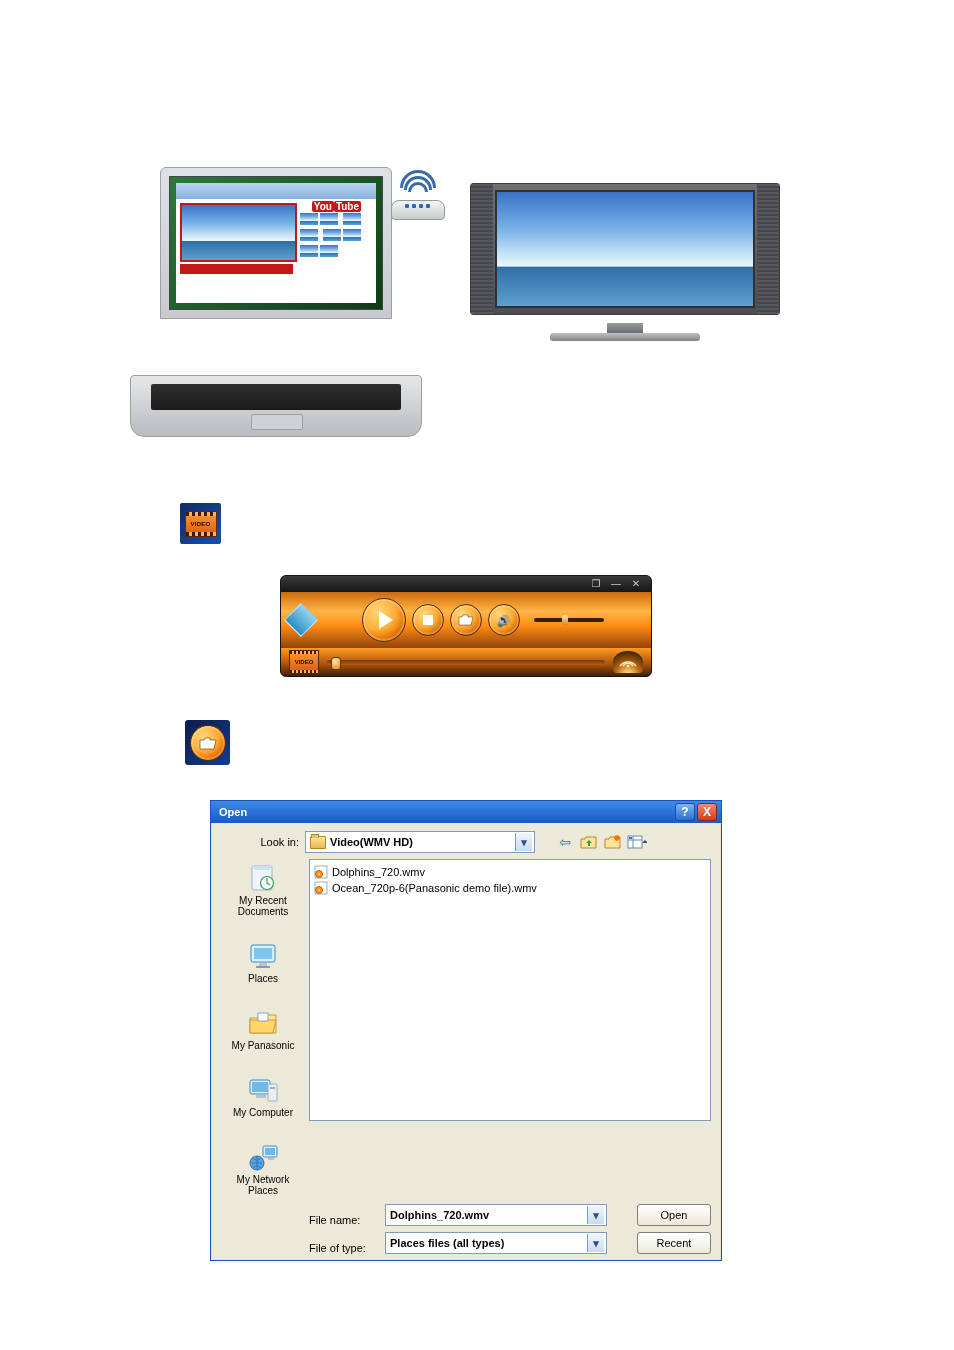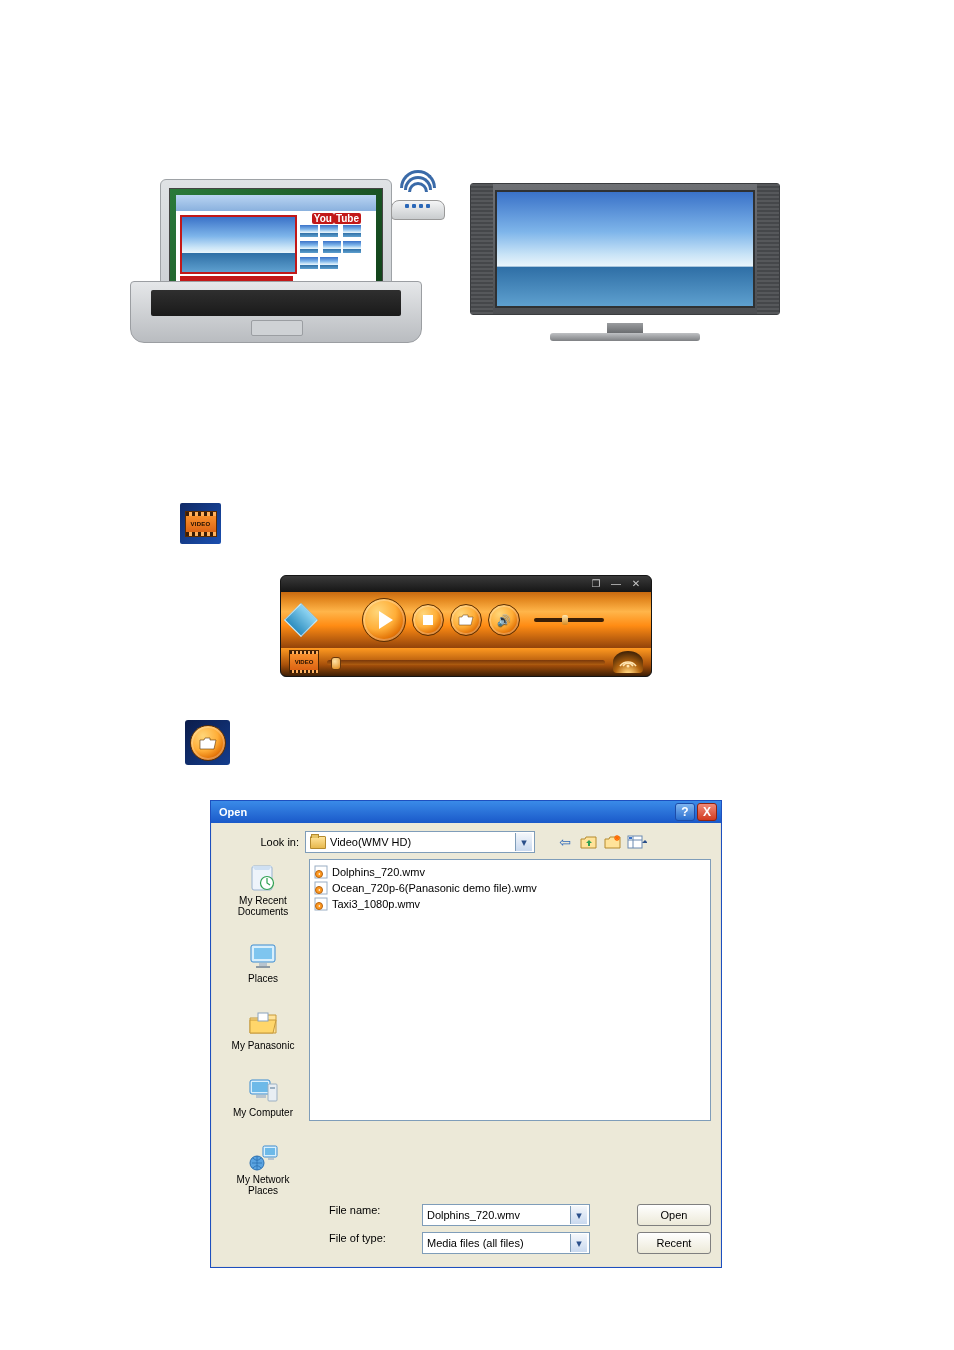--- a/index.html
+++ b/index.html
@@ -1,21 +1,21 @@
 <!DOCTYPE html>
 <html><head>
 <meta charset="utf-8">
 <style>
   html,body{margin:0;padding:0;background:#fff;font-family:Arial,Helvetica,sans-serif;font-size:11px;color:#000;}
   .page{width:954px;height:1350px;position:relative;margin:0 auto;background:#fff;}
   
   .hero{position:absolute;left:130px;top:155px;width:650px;height:235px;}
   .sky-grad{background:linear-gradient(to bottom,#3a72c8 0%,#7eb5ea 35%,#c9e4f7 55%,#eaf5fb 65%,#2f6fa6 66%,#5ea0cf 100%);}
   
-  .laptop{position:absolute;left:0;top:24px;width:290px;height:164px;}
+  .laptop{position:absolute;left:0;top:12px;width:290px;height:270px;}
   .lap-screen-frame{position:absolute;left:30px;top:0;width:230px;height:150px;background:linear-gradient(#dfe2e5,#c7cbcf);border:1px solid #9ea2a6;border-radius:6px 6px 0 0;}
   .lap-screen{position:absolute;left:8px;top:8px;right:8px;bottom:8px;background:linear-gradient(135deg,#2a7a3a,#0f3b16);border:1px solid #444;}
   .browser{position:absolute;left:6px;top:6px;right:6px;bottom:6px;background:#fff;}
   .browser-top{height:16px;background:linear-gradient(#b9d4f2,#8ab1de);}
   .browser-body{display:flex;height:calc(100% - 16px);}
   .browser-left{flex:1.8;padding:4px;}
   .vid-thumb{width:100%;height:55px;border:2px solid #c21818;}
   .yt-strip{height:10px;background:#c21818;margin-top:2px;}
   .browser-right{flex:1.2;padding:2px;}
   .yt-logo{font:bold 10px Arial;color:#000;text-align:center;}
@@ -75,40 +75,40 @@
   
   .open-icon-block{position:absolute;left:185px;top:720px;width:45px;height:45px;background:linear-gradient(135deg,#0b1c4a,#143d8d);border-radius:3px;display:flex;align-items:center;justify-content:center;}
   
   .dlg{position:absolute;left:210px;top:800px;width:510px;border:1px solid #1d4fbf;background:#ece9d8;font-size:11px;box-shadow:0 0 0 1px #e4e1d2 inset;}
   .dlg-title{height:22px;background:linear-gradient(to bottom,#3a8be8,#1a59c9);color:#fff;display:flex;align-items:center;justify-content:space-between;padding:0 4px;}
   .dlg-title-text{font-weight:bold;padding-left:4px;}
   .dlg-title-btns{display:flex;gap:2px;}
   .dlg-title-btns .tbbtn{width:18px;height:16px;border-radius:3px;display:flex;align-items:center;justify-content:center;font:bold 12px Arial;}
   .tbtn-help{background:linear-gradient(#7eb5ef,#2b6fd0);color:#fff;border:1px solid #1d4ca8;}
   .tbtn-close{background:linear-gradient(#f08b7a,#d23b1f);color:#fff;border:1px solid #8e2312;}
-  .dlg-body{display:flex;flex-direction:column;padding:8px 10px 13px 10px;gap:6px;}
+  .dlg-body{display:flex;flex-direction:column;padding:8px 10px 6px 10px;gap:6px;}
   .lookin-row{display:flex;align-items:center;gap:6px;}
   .lbl{width:78px;text-align:right;}
-  .combo{flex:1;height:20px;background:#fff;border:1px solid #7f9db9;display:flex;align-items:center;padding:0 2px 0 4px;gap:4px;max-width:222px;}
+  .combo{flex:1;height:20px;background:#fff;border:1px solid #7f9db9;display:flex;align-items:center;padding:0 2px 0 4px;gap:4px;max-width:222px;font-weight:bold;}
   .combo .folder-ico{width:14px;height:11px;background:linear-gradient(#ffe39a,#e7b94e);border:1px solid #b48a2e;border-radius:1px 1px 0 0;position:relative;}
   .combo .folder-ico::before{content:"";position:absolute;left:0;top:-3px;width:6px;height:3px;background:#e7c465;border:1px solid #b48a2e;border-bottom:none;}
   .combo-text{flex:1;white-space:nowrap;overflow:hidden;}
   .combo-arrow{width:16px;height:18px;background:linear-gradient(#f4f7fb,#c9d9ef);border-left:1px solid #7f9db9;display:flex;align-items:center;justify-content:center;color:#2a4f8a;}
   .toolbar{display:flex;align-items:center;gap:4px;margin-left:14px;}
   .tl{width:20px;height:20px;display:flex;align-items:center;justify-content:center;}
   .dlg-middle{display:flex;gap:4px;}
   .places{width:84px;display:flex;flex-direction:column;align-items:center;gap:20px;padding-top:2px;}
   .place{width:82px;text-align:center;font-size:10px;line-height:11px;padding:2px 0;color:#000;}
   .place svg{display:block;margin:0 auto 2px auto;}
   .listing{flex:1;height:252px;background:#fff;border:1px solid #7f9db9;padding:4px;}
   .file-row{display:flex;align-items:center;gap:4px;height:16px;}
   .file-ico{width:14px;height:14px;position:relative;}
   .file-ico svg{display:block;}
   .bottom-rows{display:flex;flex-direction:column;gap:6px;padding-left:88px;}
-  .b-row{display:flex;align-items:flex-start;gap:23px;margin-left:20px;}
+  .b-row{display:flex;align-items:flex-end;gap:6px;}
   .b-row .lbl2{width:70px;}
   .b-row .combo{max-width:222px;}
   .btn{width:74px;height:22px;background:linear-gradient(#fff,#ece9d8);border:1px solid #7f7f7f;border-radius:3px;font:11px Arial;margin-left:24px;}
 </style>
 </head>
 <body>
 <div class="page">
 
 <div class="hero">
   <div class="laptop">
@@ -341,46 +341,36 @@
         <div class="file-row">
           <span class="file-ico">
                 <svg width="14" height="14">
                   <rect x="1" y="1" width="12" height="12" fill="#fff" stroke="#9aaec4"></rect>
                   <circle cx="5" cy="9" r="3.5" fill="#ff9a21" stroke="#b7620e"></circle>
                   <path d="M4 9l2-1v2z" fill="#fff"></path>
                 </svg>
               </span>
           <span>Ocean_720p-6(Panasonic demo file).wmv</span>
         </div>
-        <div class="file-row">
-          <span class="file-ico">
-                <svg width="14" height="14">
-                  <rect x="1" y="1" width="12" height="12" fill="#fff" stroke="#9aaec4"></rect>
-                  <circle cx="5" cy="9" r="3.5" fill="#ff9a21" stroke="#b7620e"></circle>
-                  <path d="M4 9l2-1v2z" fill="#fff"></path>
-                </svg>
-              </span>
-          <span>Taxi3_1080p.wmv</span>
-        </div>
       </div>
     </div>
 
     <div class="bottom-rows">
       <div class="b-row">
         <div class="lbl2">File name:</div>
         <div class="combo">
           <div class="combo-text">Dolphins_720.wmv</div>
           <div class="combo-arrow">▾</div>
         </div>
         <button class="btn">Open</button>
       </div>
       <div class="b-row">
         <div class="lbl2">File of type:</div>
         <div class="combo">
-          <div class="combo-text">Media files (all files)</div>
+          <div class="combo-text">Places files (all types)</div>
           <div class="combo-arrow">▾</div>
         </div>
         <button class="btn">Recent</button>
       </div>
     </div>
   </div>
 </div>
 
 </div>
 

